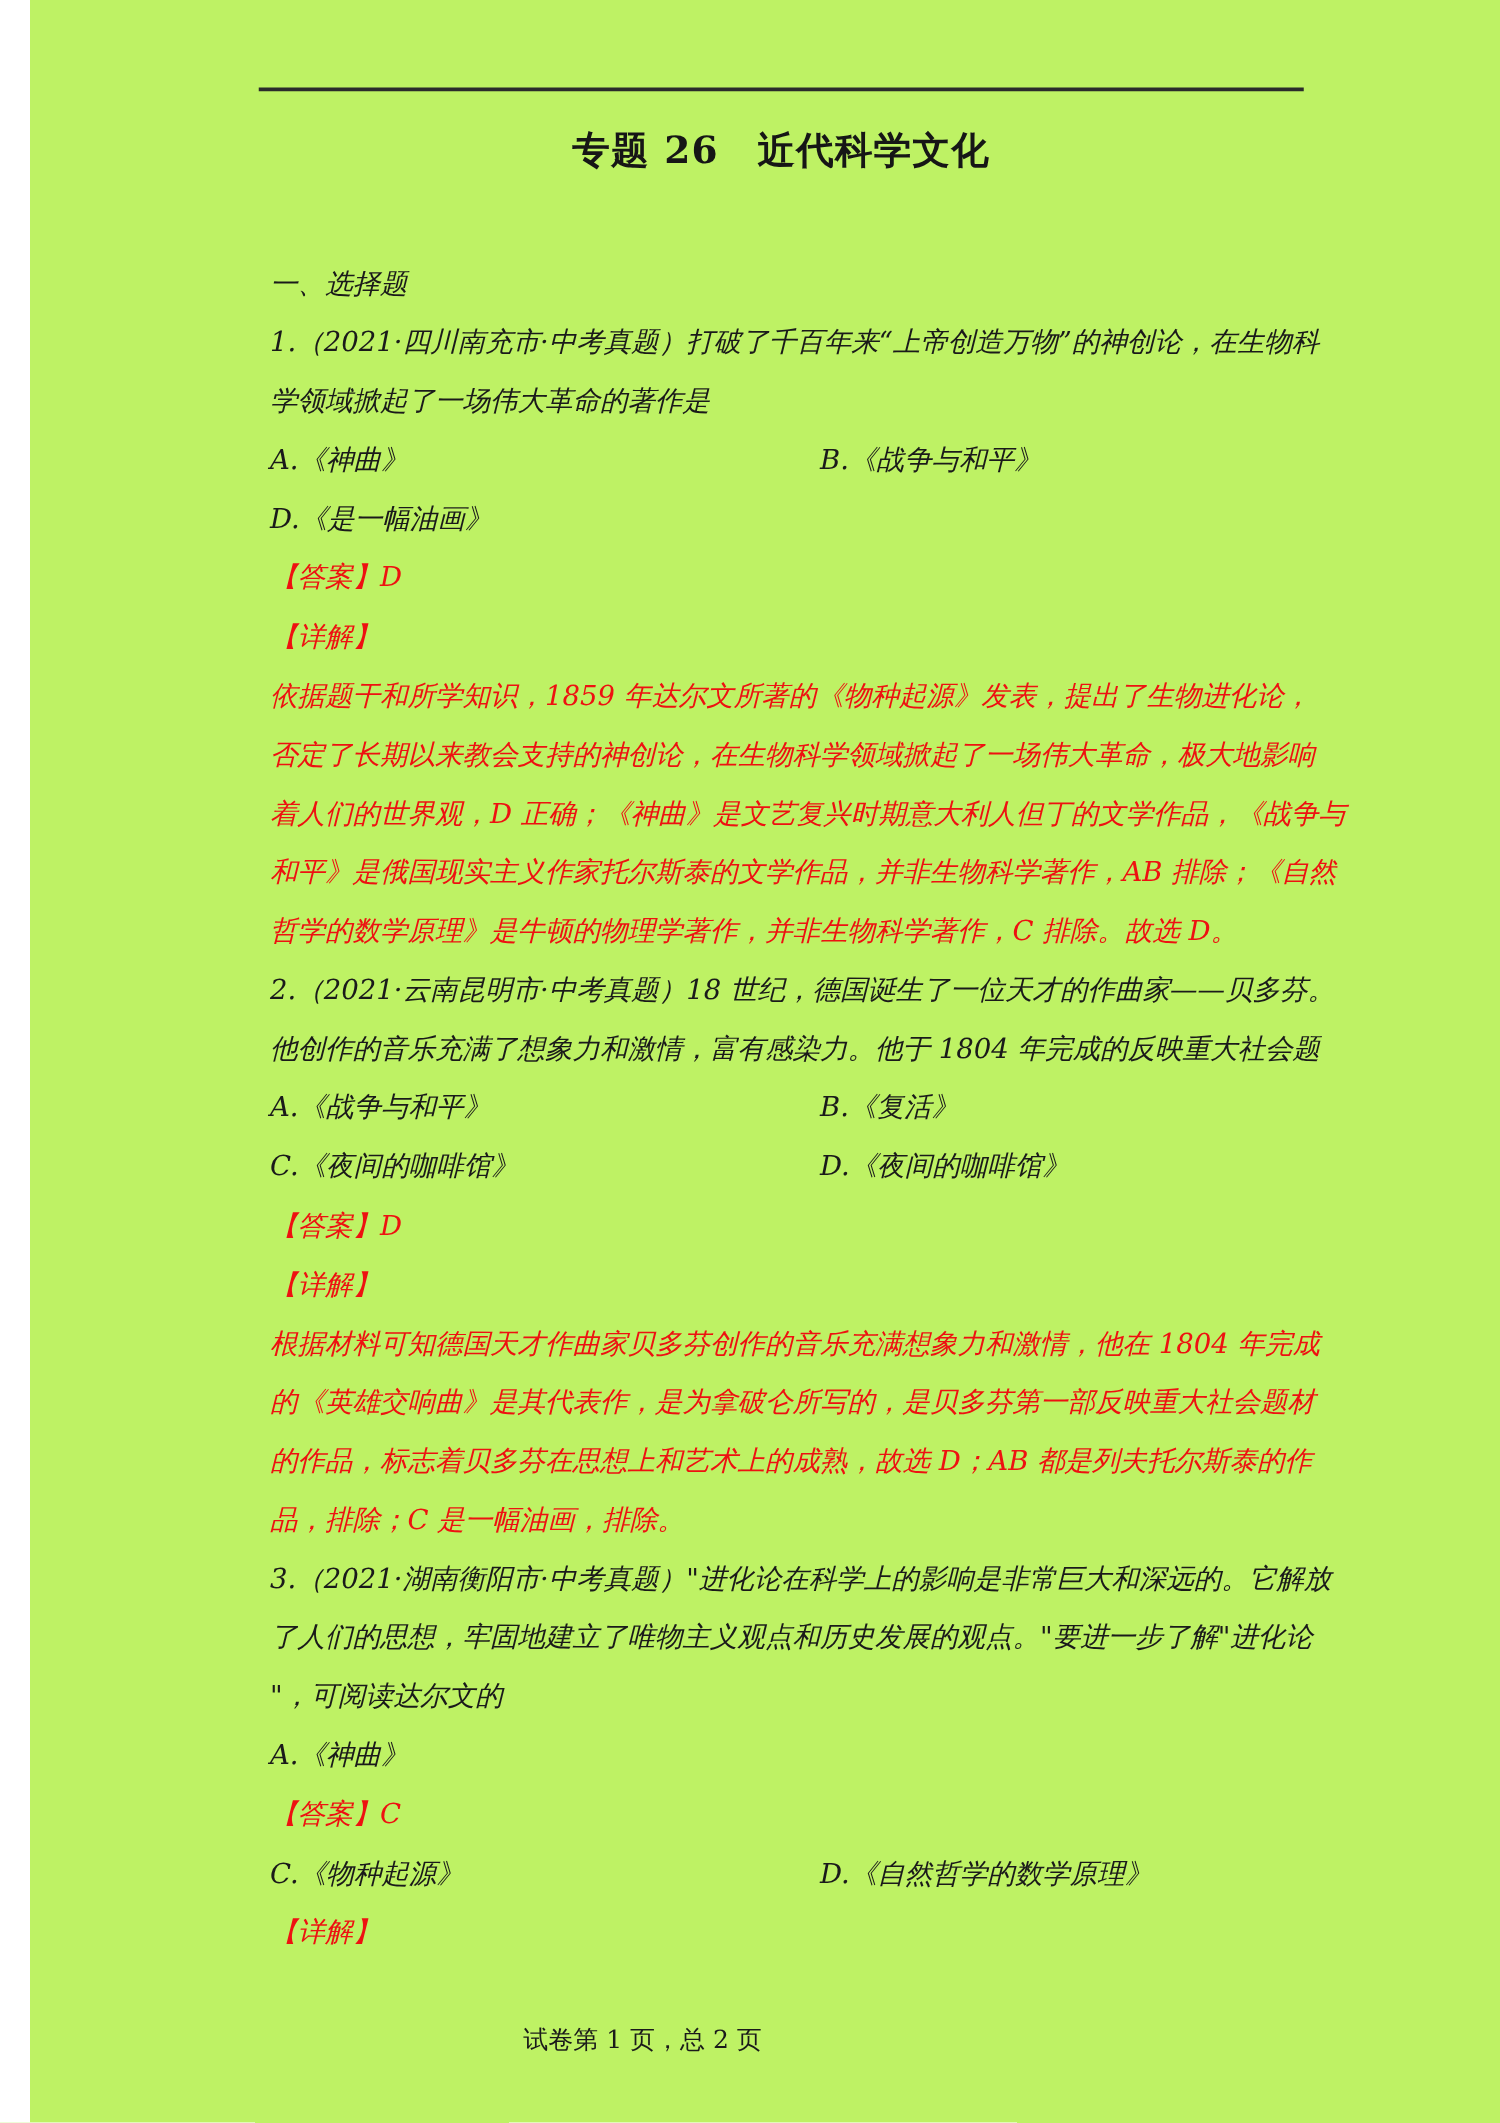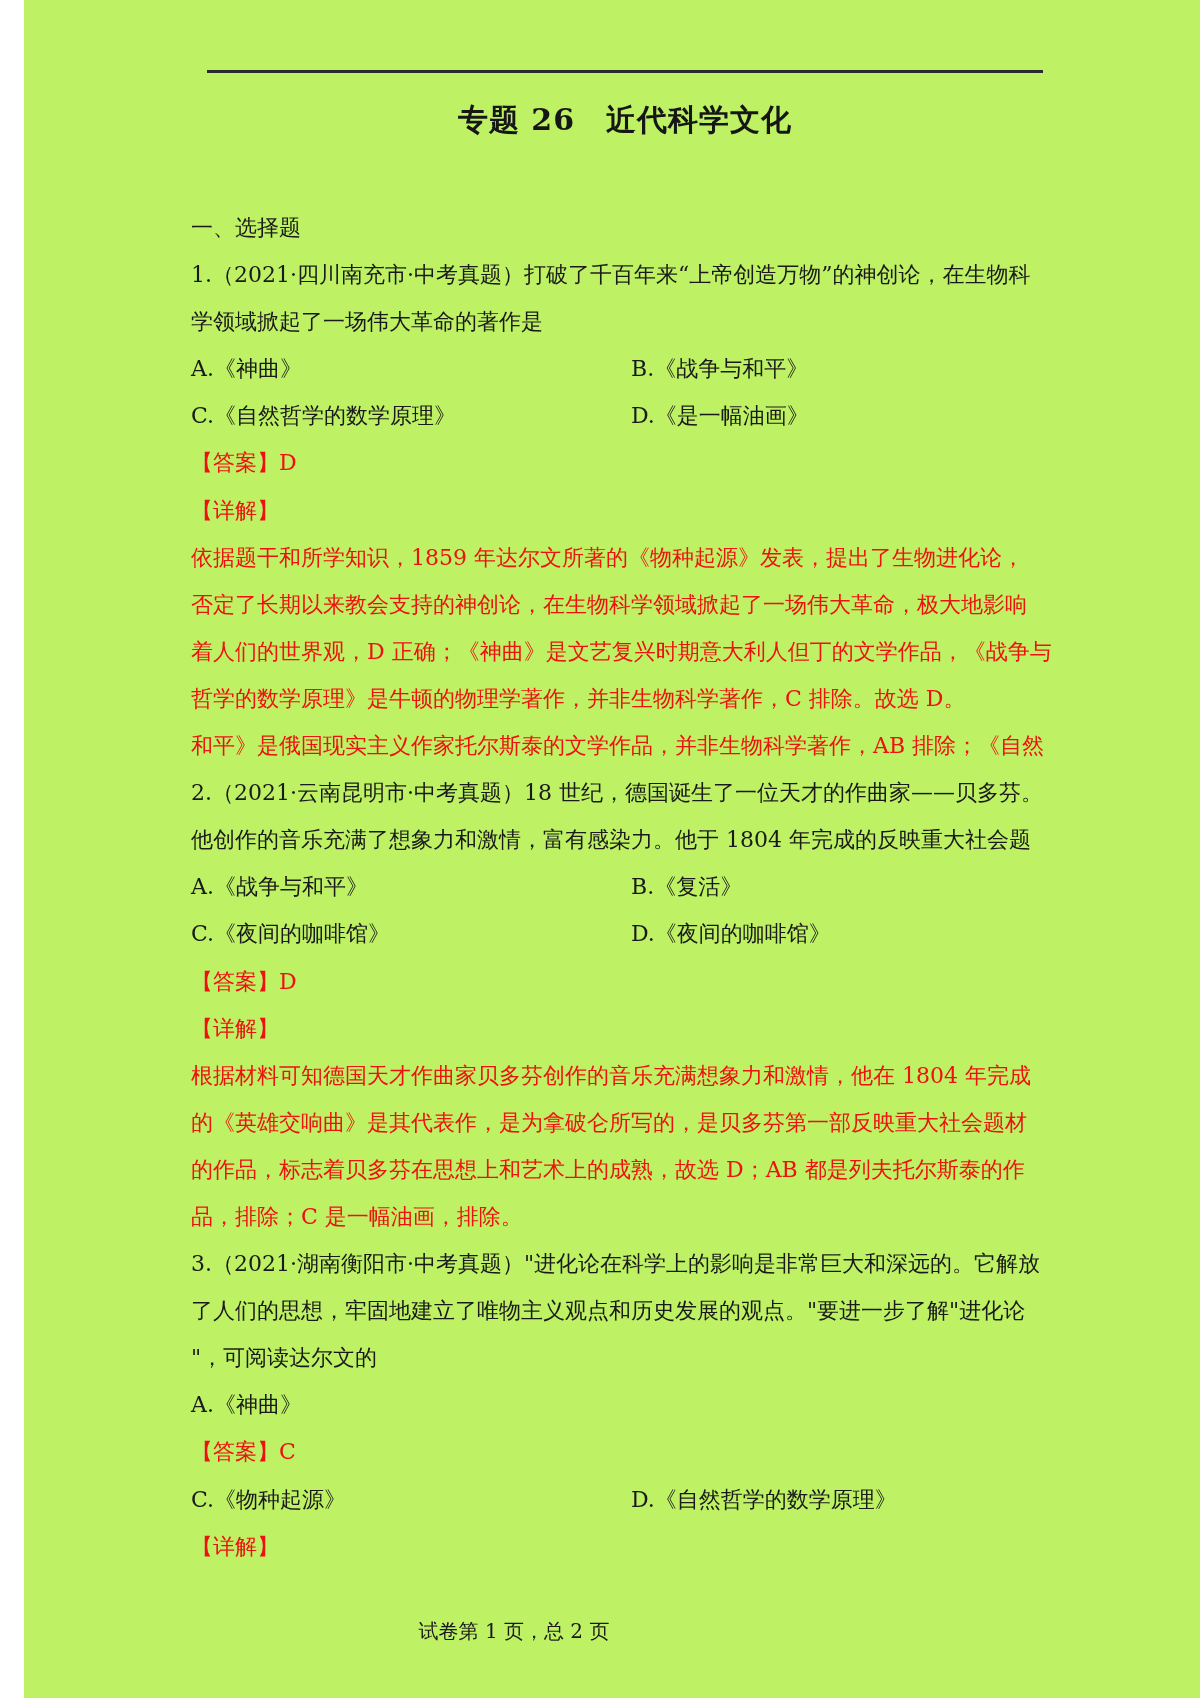--- a/index.html
+++ b/index.html
@@ -31,23 +31,24 @@
     top: 100px;
     width: 836px;
     text-align: center;
     font-size: 30px;
     font-weight: bold;
     letter-spacing: 1px;
     color: #161616;
   }
   .content {
     position: absolute;
-    left: 167px;
+    left: 192px;
     top: 204px;
     width: 833px;
+    font-style: italic;
   }
   .line {
     height: 47.1px;
     line-height: 47.1px;
     font-size: 22px;
     white-space: nowrap;
   }
   .red { color: #ee1111; }
   .opt-row { display: flex; }
   .opt-left {
@@ -82,34 +83,33 @@
     <div class="line">一、选择题</div>
 
     <div class="line">1.（2021·四川南充市·中考真题）打破了千百年来“上帝创造万物”的神创论，在生物科</div>
     <div class="line">学领域掀起了一场伟大革命的著作是</div>
 
     <div class="line opt-row">
       <span class="opt-left">A.《神曲》</span>
       <span class="opt-right">B.《战争与和平》</span>
     </div>
     <div class="line opt-row">
-      <span class="opt-left">C.《自然哲学的数学原理》</span>
       <span class="opt-right">D.《是一幅油画》</span>
     </div>
 
     <div class="line red">
       <span>【答案】</span><span>D</span>
     </div>
     <div class="line red">【详解】</div>
 
     <div class="line red">依据题干和所学知识，1859 年达尔文所著的《物种起源》发表，提出了生物进化论，</div>
     <div class="line red">否定了长期以来教会支持的神创论，在生物科学领域掀起了一场伟大革命，极大地影响</div>
     <div class="line red">着人们的世界观，D 正确；《神曲》是文艺复兴时期意大利人但丁的文学作品，《战争与</div>
+    <div class="line red">和平》是俄国现实主义作家托尔斯泰的文学作品，并非生物科学著作，AB 排除；《自然</div>
     <div class="line red">哲学的数学原理》是牛顿的物理学著作，并非生物科学著作，C 排除。故选 D。</div>
-    <div class="line red">和平》是俄国现实主义作家托尔斯泰的文学作品，并非生物科学著作，AB 排除；《自然</div>
 
     <div class="line">2.（2021·云南昆明市·中考真题）18 世纪，德国诞生了一位天才的作曲家——贝多芬。</div>
     <div class="line">他创作的音乐充满了想象力和激情，富有感染力。他于 1804 年完成的反映重大社会题</div>
 
     <div class="line opt-row">
       <span class="opt-left">A.《战争与和平》</span>
       <span class="opt-right">B.《复活》</span>
     </div>
     <div class="line opt-row">
       <span class="opt-left">C.《夜间的咖啡馆》</span>

